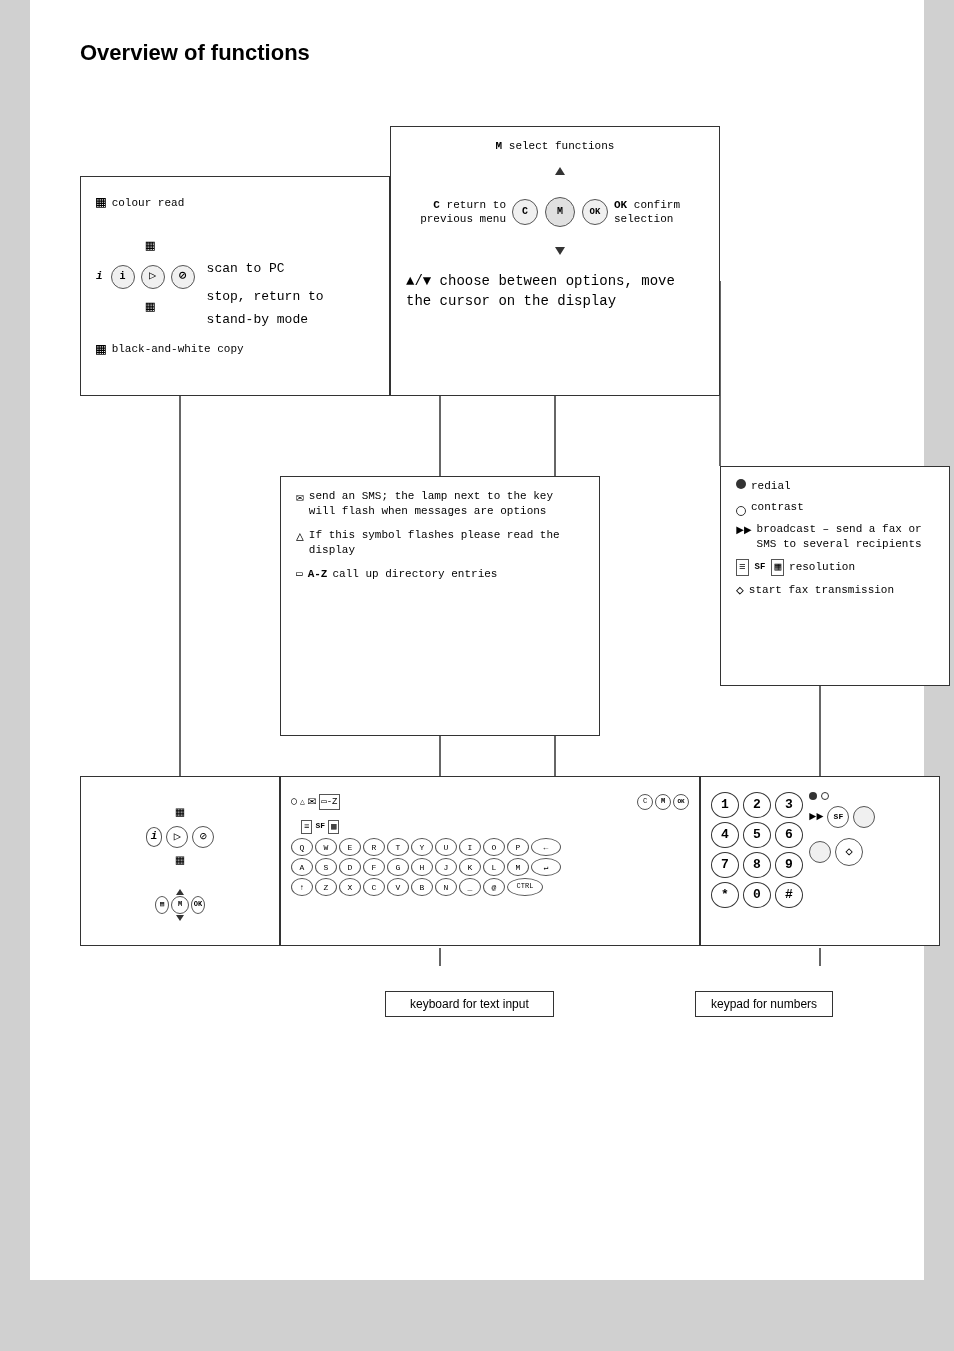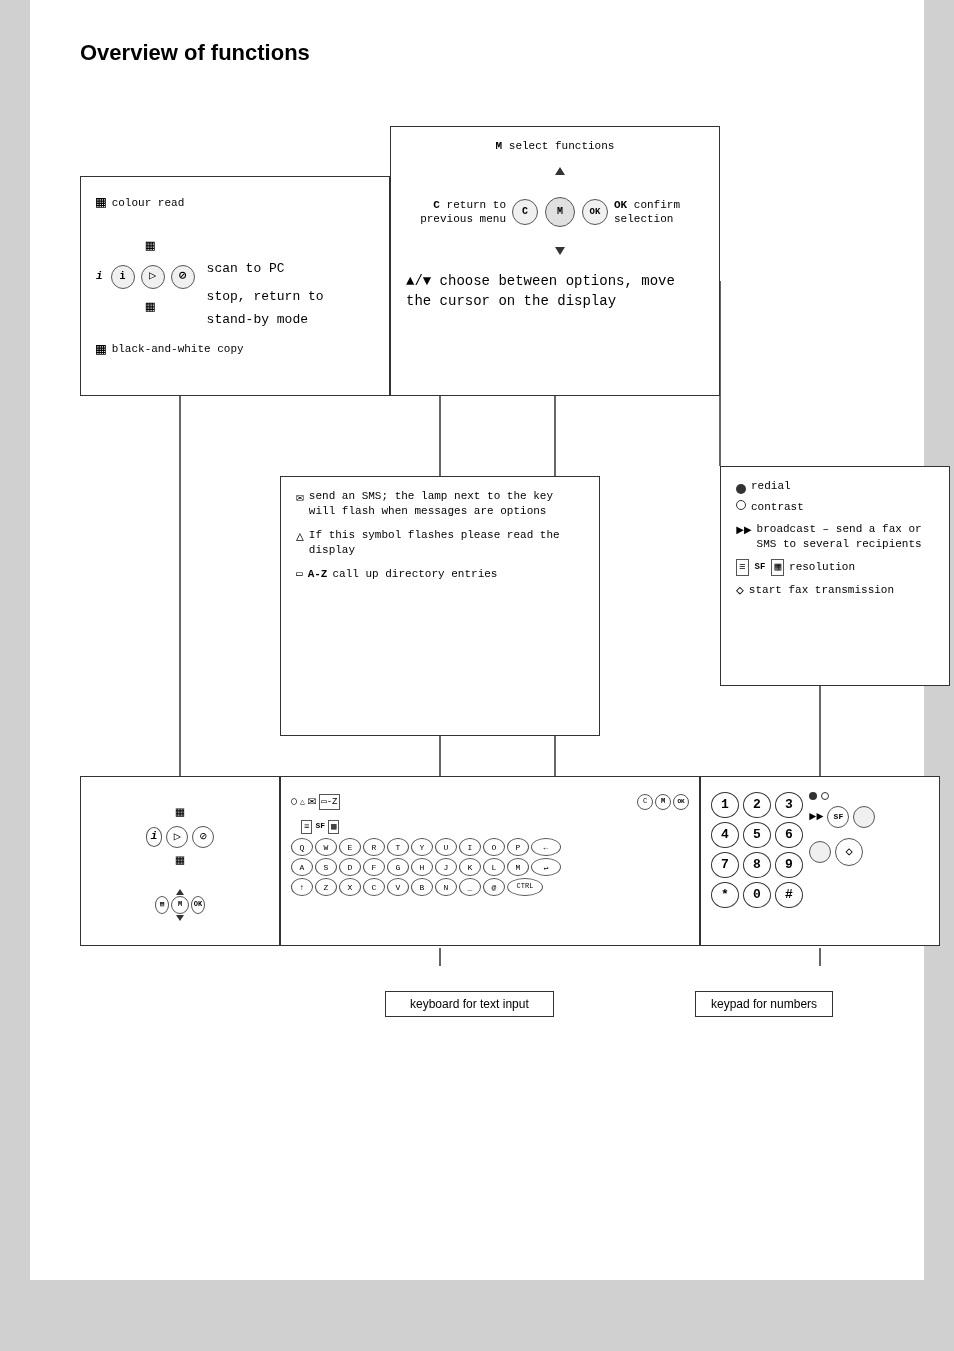--- a/index.html
+++ b/index.html
@@ -284,25 +284,25 @@
           <span> confirm selection</span>
         </div>
       </div>
 
       <div style="font-size:14px; line-height:1.4; margin-top:5px;">
         <span>▲/▼ choose between options, move the cursor on the display</span>
       </div>
     </div>
 
     <div class="box box-right">
-      <div style="font-size:11px; margin-bottom:6px; display:flex; align-items:flex-end; gap:5px;">
+      <div style="font-size:11px; margin-bottom:6px; display:flex; align-items:flex-start; gap:5px;">
         <span class="dot-filled"></span>
         <span>redial</span>
       </div>
-      <div style="font-size:11px; margin-bottom:6px; display:flex; align-items:flex-start; gap:5px;">
+      <div style="font-size:11px; margin-bottom:6px; display:flex; align-items:flex-end; gap:5px;">
         <span class="dot-outline"></span>
         <span>contrast</span>
       </div>
       <div style="font-size:11px; margin-bottom:6px; line-height:1.4; display:flex; align-items:flex-start; gap:5px;">
         <span style="font-size:13px; white-space:nowrap;">►►</span>
         <span>broadcast – send a fax or SMS to several recipients</span>
       </div>
       <div style="font-size:11px; margin-bottom:6px; display:flex; align-items:center; gap:5px;">
         <span style="font-size:11px; border:1px solid #555; padding:0 2px;">≡</span>
         <span style="font-size:9px; font-weight:bold; margin: 0 1px;">SF</span>

